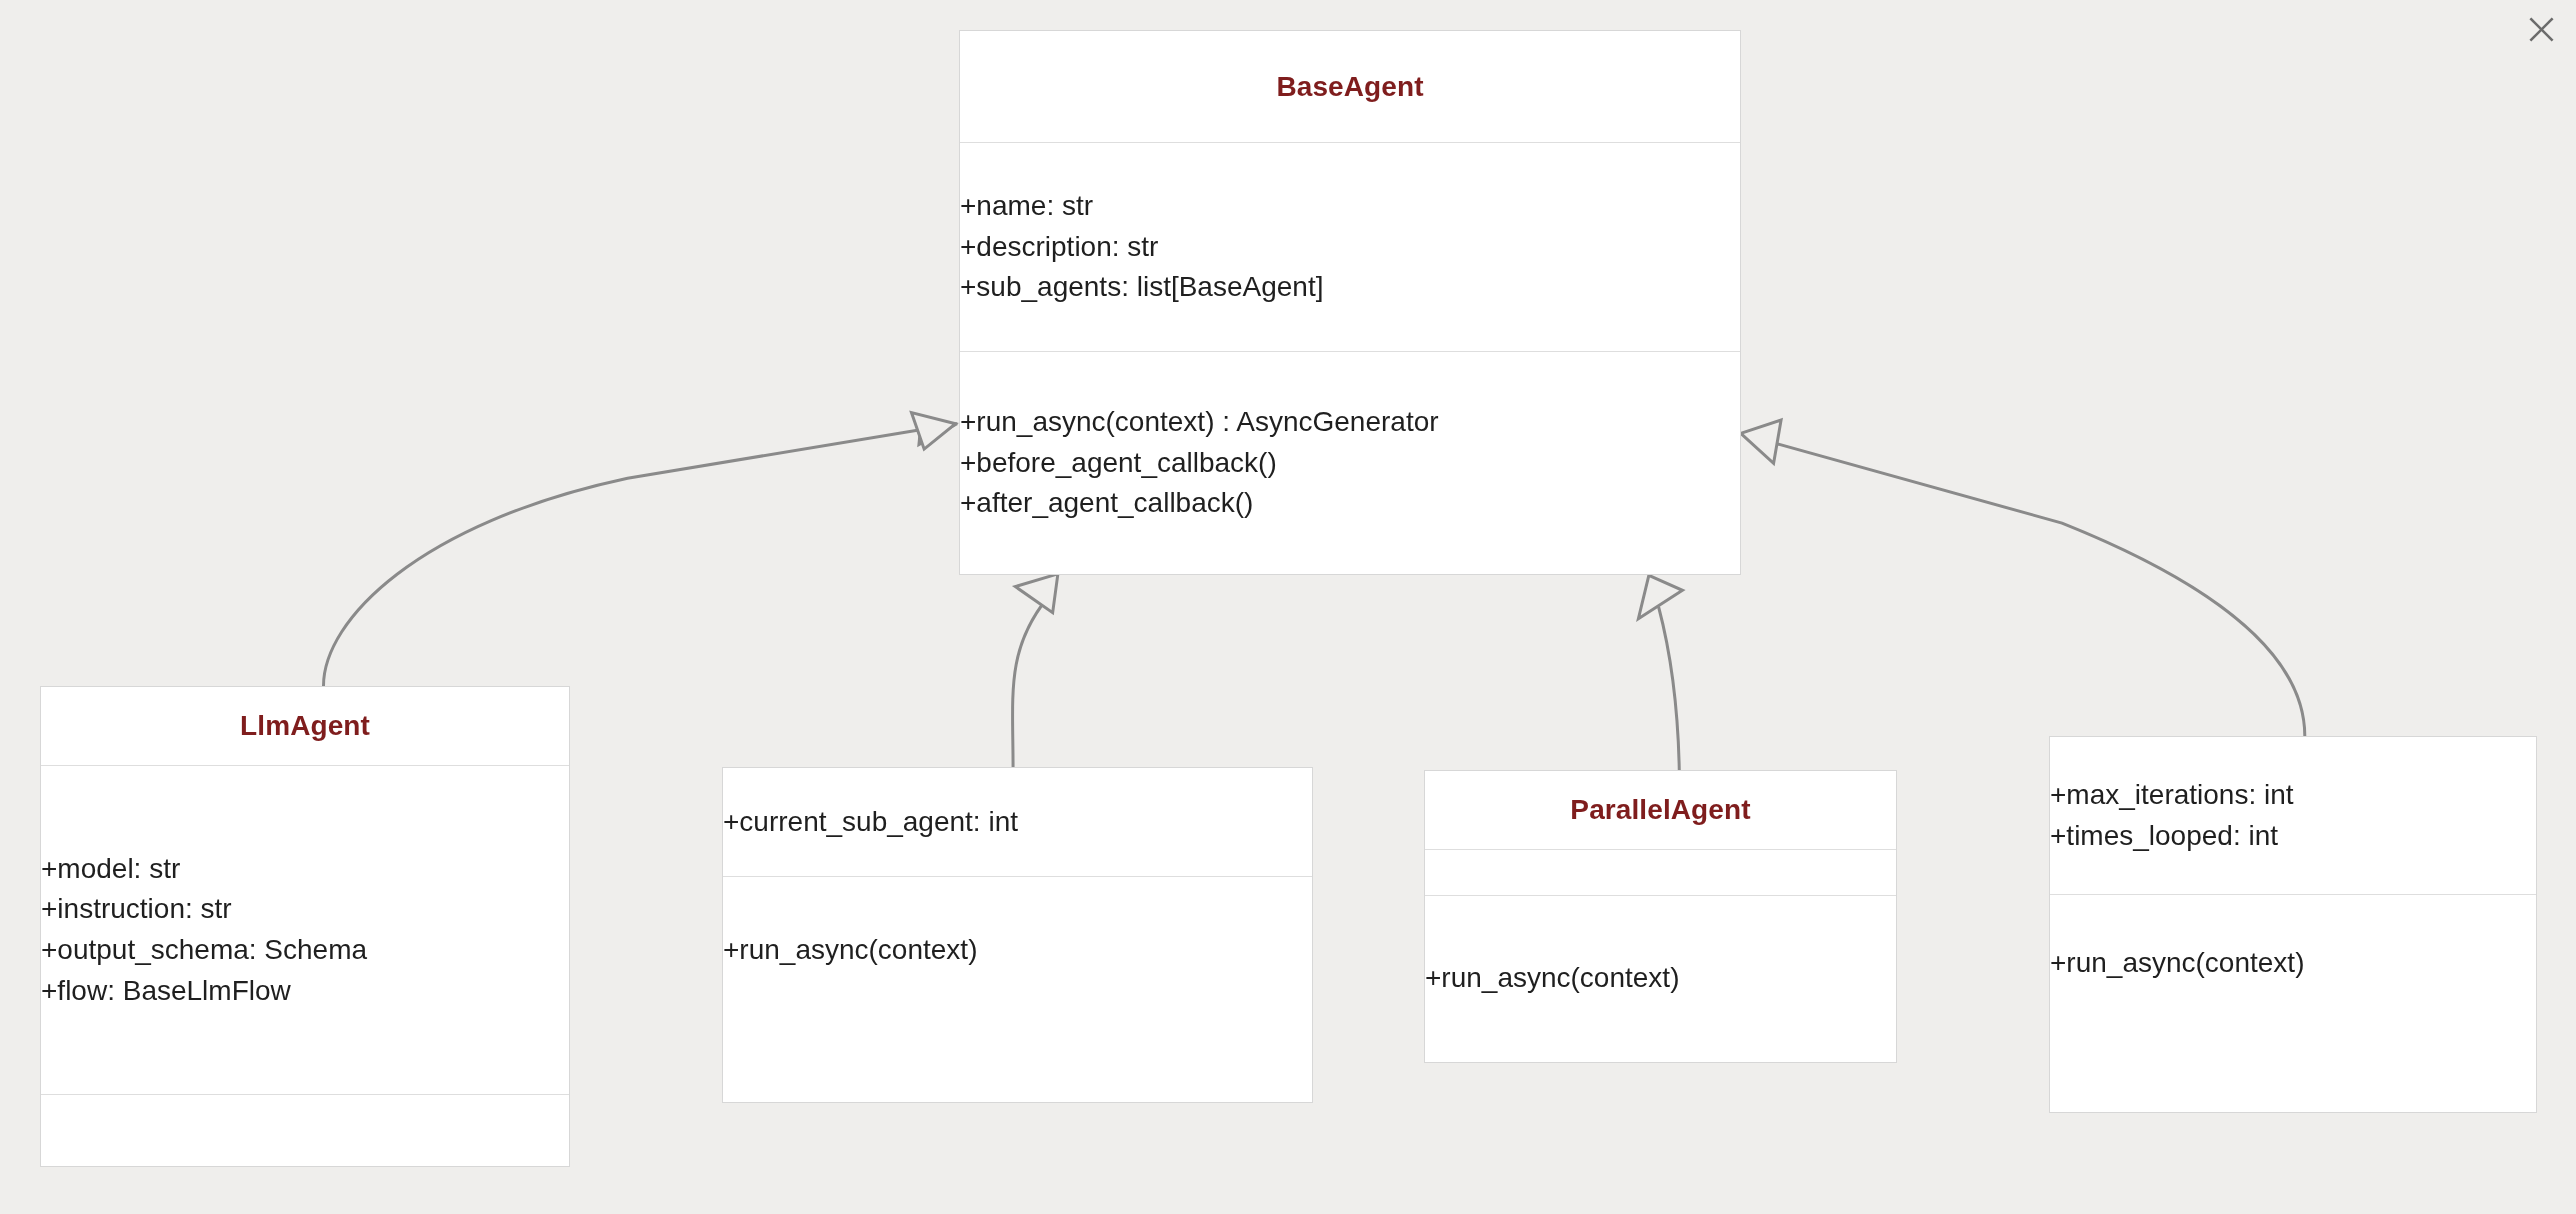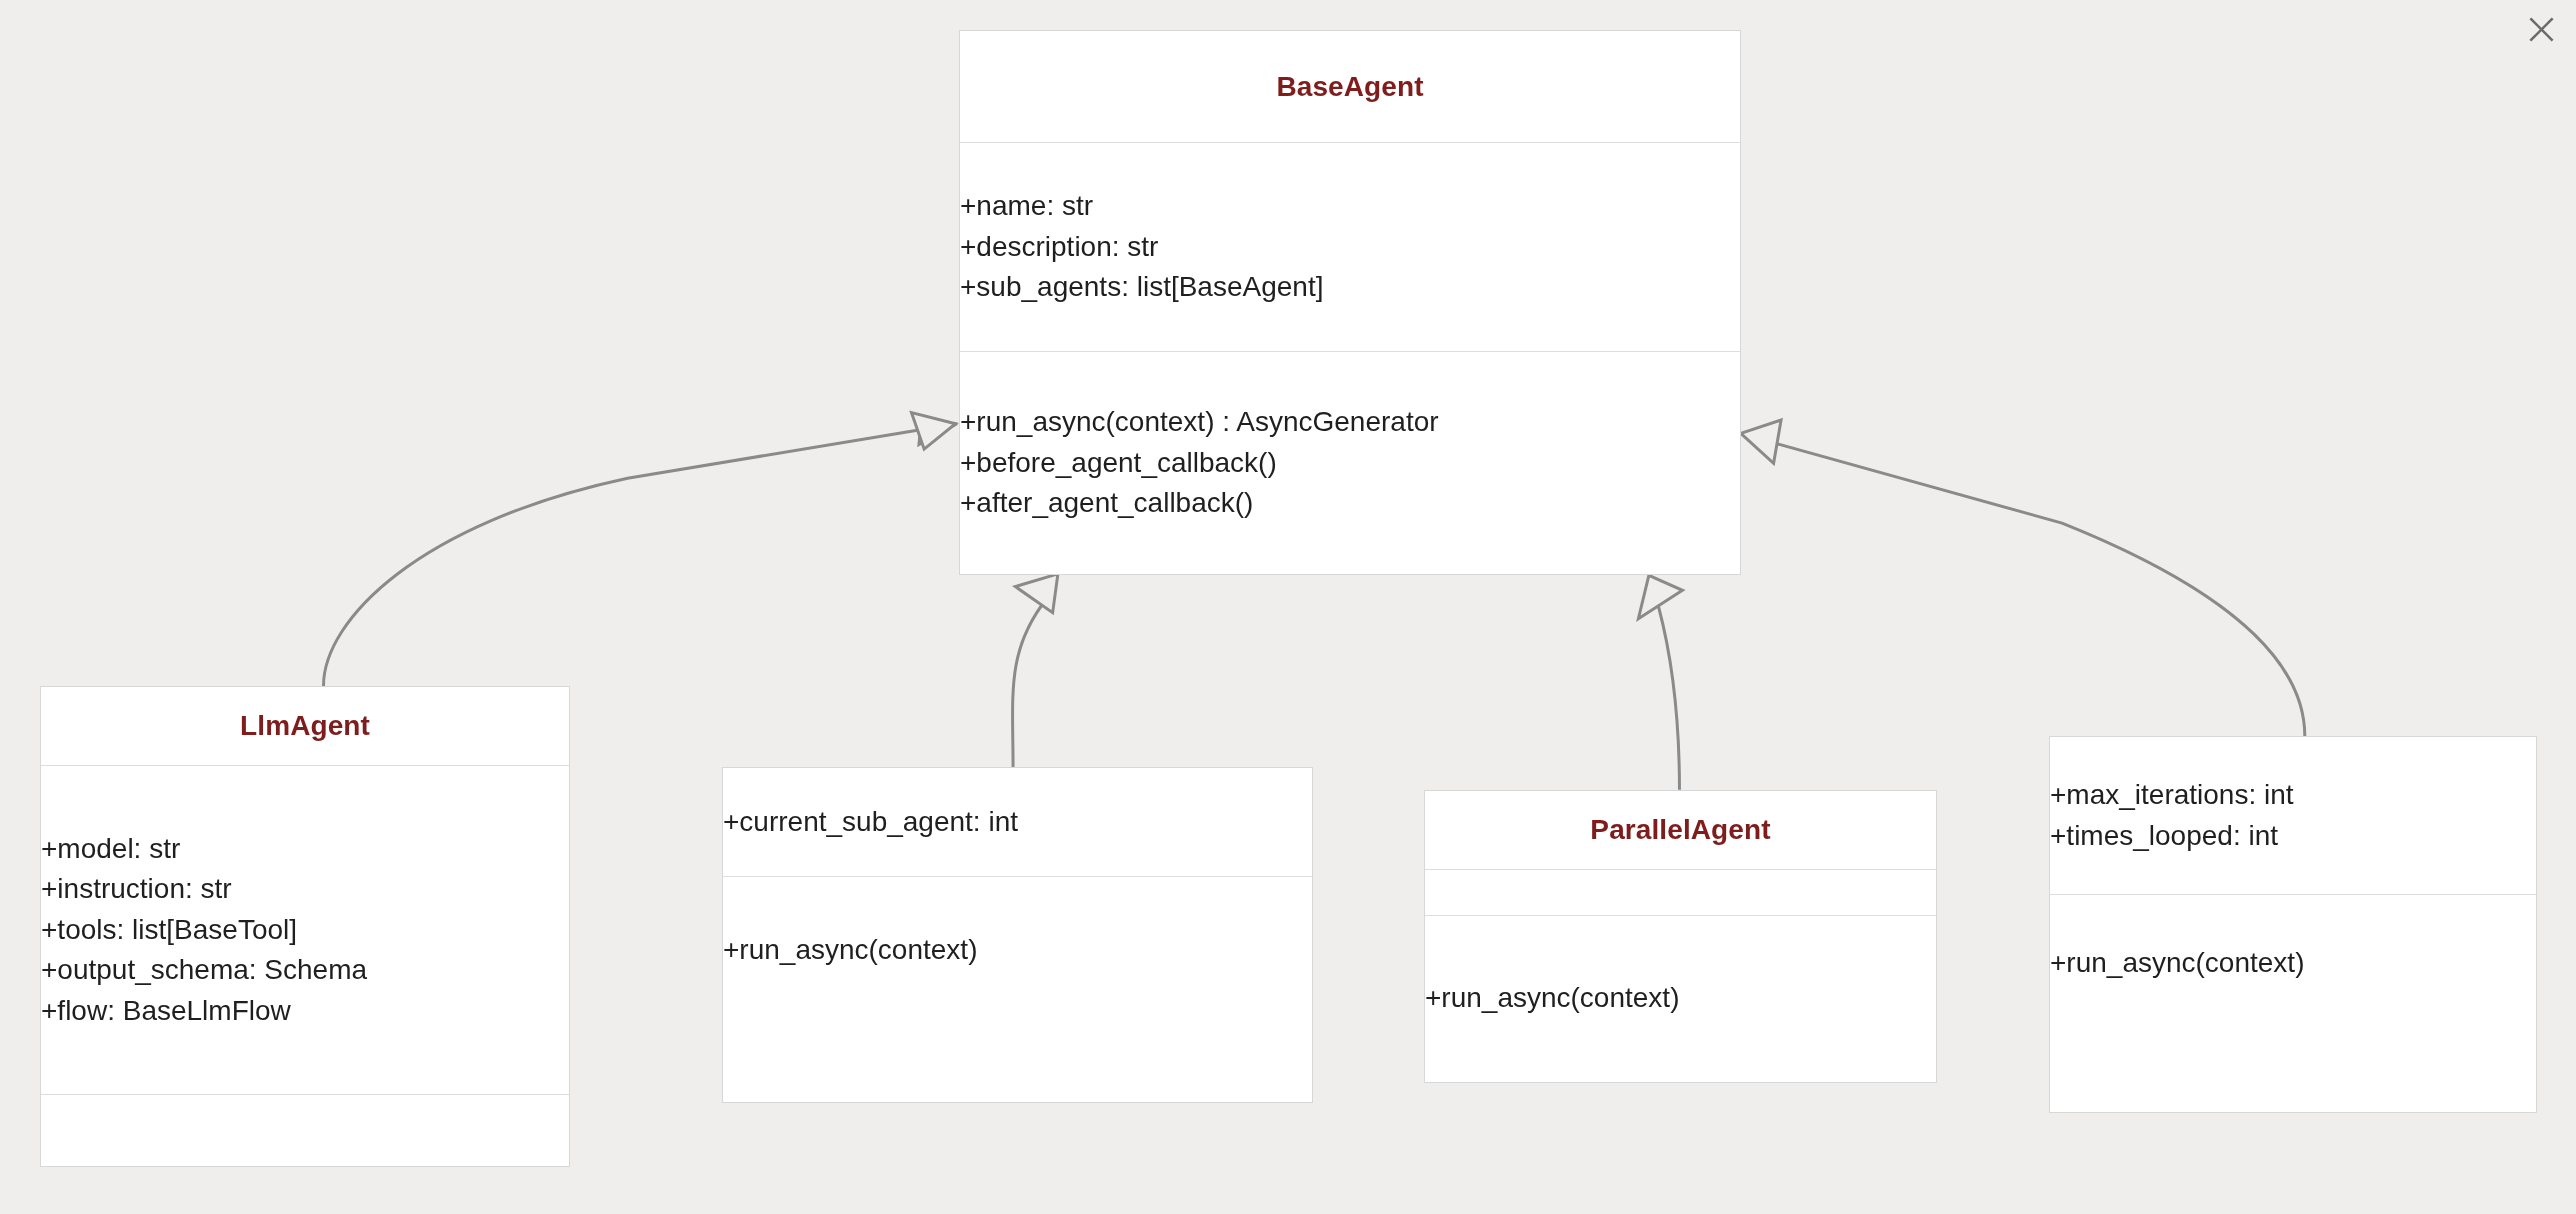--- a/index.html
+++ b/index.html
@@ -131,41 +131,40 @@
 
   <div class="uml-class" id="box-llm-agent" style="left:40px; top:686px; width:530px; height:481px;">
 
     <div class="compartment title-comp" style="height:78px;">
       <div class="class-title">LlmAgent</div>
     </div>
 
     <div class="compartment member-comp" style="height:329px;">
       <div class="member">+model: str</div>
       <div class="member">+instruction: str</div>
-      <div class="member">+tools: list[BaseTool]</div>
       <div class="member">+output_schema: Schema</div>
       <div class="member">+flow: BaseLlmFlow</div>
     </div>
 
     <div class="compartment empty-comp" style="height:75px;"></div>
   </div>
 
   <div class="uml-class" id="box-sequential-agent" style="left:722px; top:767px; width:591px; height:336px;">
 
 
     <div class="compartment member-comp" style="height:108px;">
       <div class="member">+current_sub_agent: int</div>
     </div>
 
     <div class="compartment member-comp" style="height:147px;">
       <div class="member">+run_async(context)</div>
     </div>
   </div>
 
-  <div class="uml-class" id="box-parallel-agent" style="left:1424px; top:790px; width:513px; height:293px;">
+  <div class="uml-class" id="box-parallel-agent" style="left:1424px; top:770px; width:473px; height:293px;">
 
     <div class="compartment title-comp" style="height:78px;">
       <div class="class-title">ParallelAgent</div>
     </div>
 
     <div class="compartment empty-comp" style="height:46px;"></div>
 
     <div class="compartment member-comp" style="height:166px;">
       <div class="member">+run_async(context)</div>
     </div>

